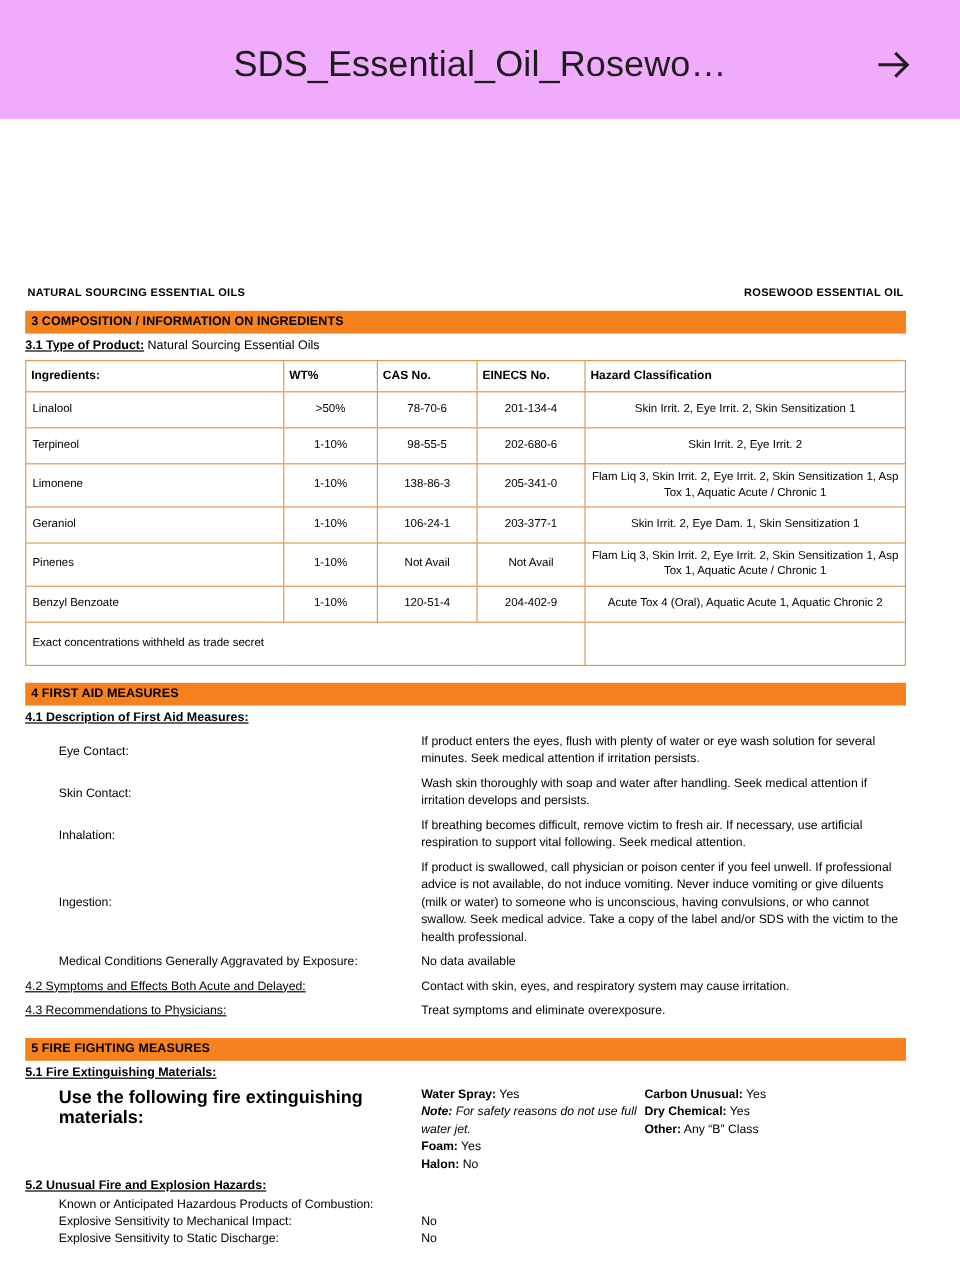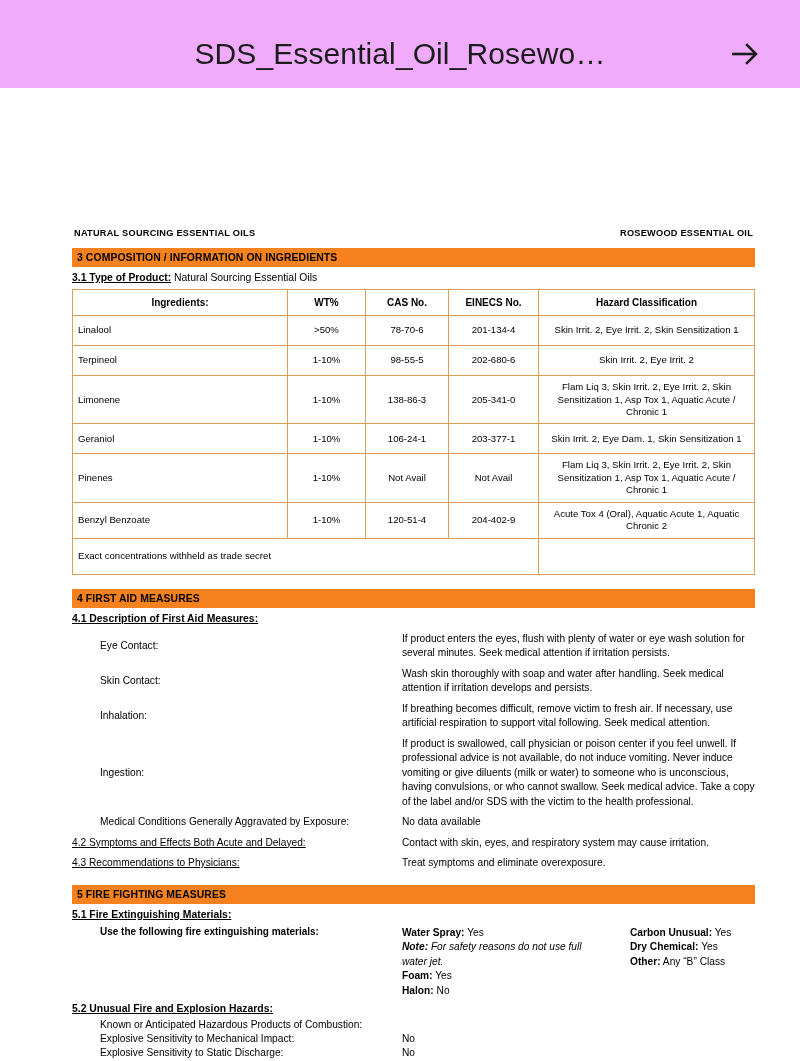--- a/index.html
+++ b/index.html
@@ -48,24 +48,24 @@
     border-radius: 9px;
     padding: 9px 21px;
     font-size: 26px;
     font-weight: 400;
     letter-spacing: 0.5px;
   }
 
   
   .doc-page {
     position: absolute;
-    left: 0; top: 88px;
+    left: 0; top: 99px;
     width: 800px;
     background: #ffffff;
-    padding: 140px 45px 0 72px;
+    padding: 140px 45px 0 21px;
   }
 
   .running-head {
     display: flex;
     justify-content: space-between;
     align-items: baseline;
     font-size: 9.2px;
     font-weight: bold;
     color: #000;
     letter-spacing: 0.25px;
@@ -102,21 +102,21 @@
   table.ingredients td, table.ingredients th {
     border: 1px solid #e09a5a;
     font-size: 9.6px;
     color: #000;
     padding: 5px 5px;
     vertical-align: middle;
     line-height: 1.3;
   }
   table.ingredients th {
     font-weight: bold;
-    text-align: center;
+    text-align: left;
     padding: 6px 4px;
     font-size: 10px;
     margin-left: 32px;
   }
   .col-ing   { width: 215px; }
   .col-wt    { width: 78px; }
   .col-cas   { width: 83px; }
   .col-ein   { width: 90px; }
   .col-haz   { width: auto; }
   td.c { text-align: center; }
@@ -147,24 +147,24 @@
     flex: 1;
     font-size: 10.2px;
     line-height: 1.42;
   }
   .fa-row.mid .fa-label { align-self: center; }
 
   
   .ff-row { display: flex; align-items: flex-start; margin-top: 4px; }
   .ff-label {
     width: 330px; flex: 0 0 330px;
-    font-size: 10px; font-weight: bold;
+    font-size: 15px; font-weight: bold;
     padding-left: 28px;
   }
-  .ff-cols { flex: 1; display: flex; gap: 42px; }
+  .ff-cols { flex: 1; display: flex; }
   .ff-colA { width: 186px; flex: 0 0 186px; font-size: 10.2px; line-height: 1.42; }
   .ff-colB { flex: 1; font-size: 10.2px; line-height: 1.42; }
   .ff-colA b, .ff-colB b { font-weight: bold; }
   .ff-note { font-style: italic; }
   .ff-note b { font-style: italic; font-weight: bold; }
 
   .ue-row { display: flex; margin-top: 3px; font-size: 10.2px; }
   .ue-label { padding-left: 28px; }
   .ue-label.w1 { width: 330px; flex: 0 0 330px; }
   .ue-value { flex: 1; }

